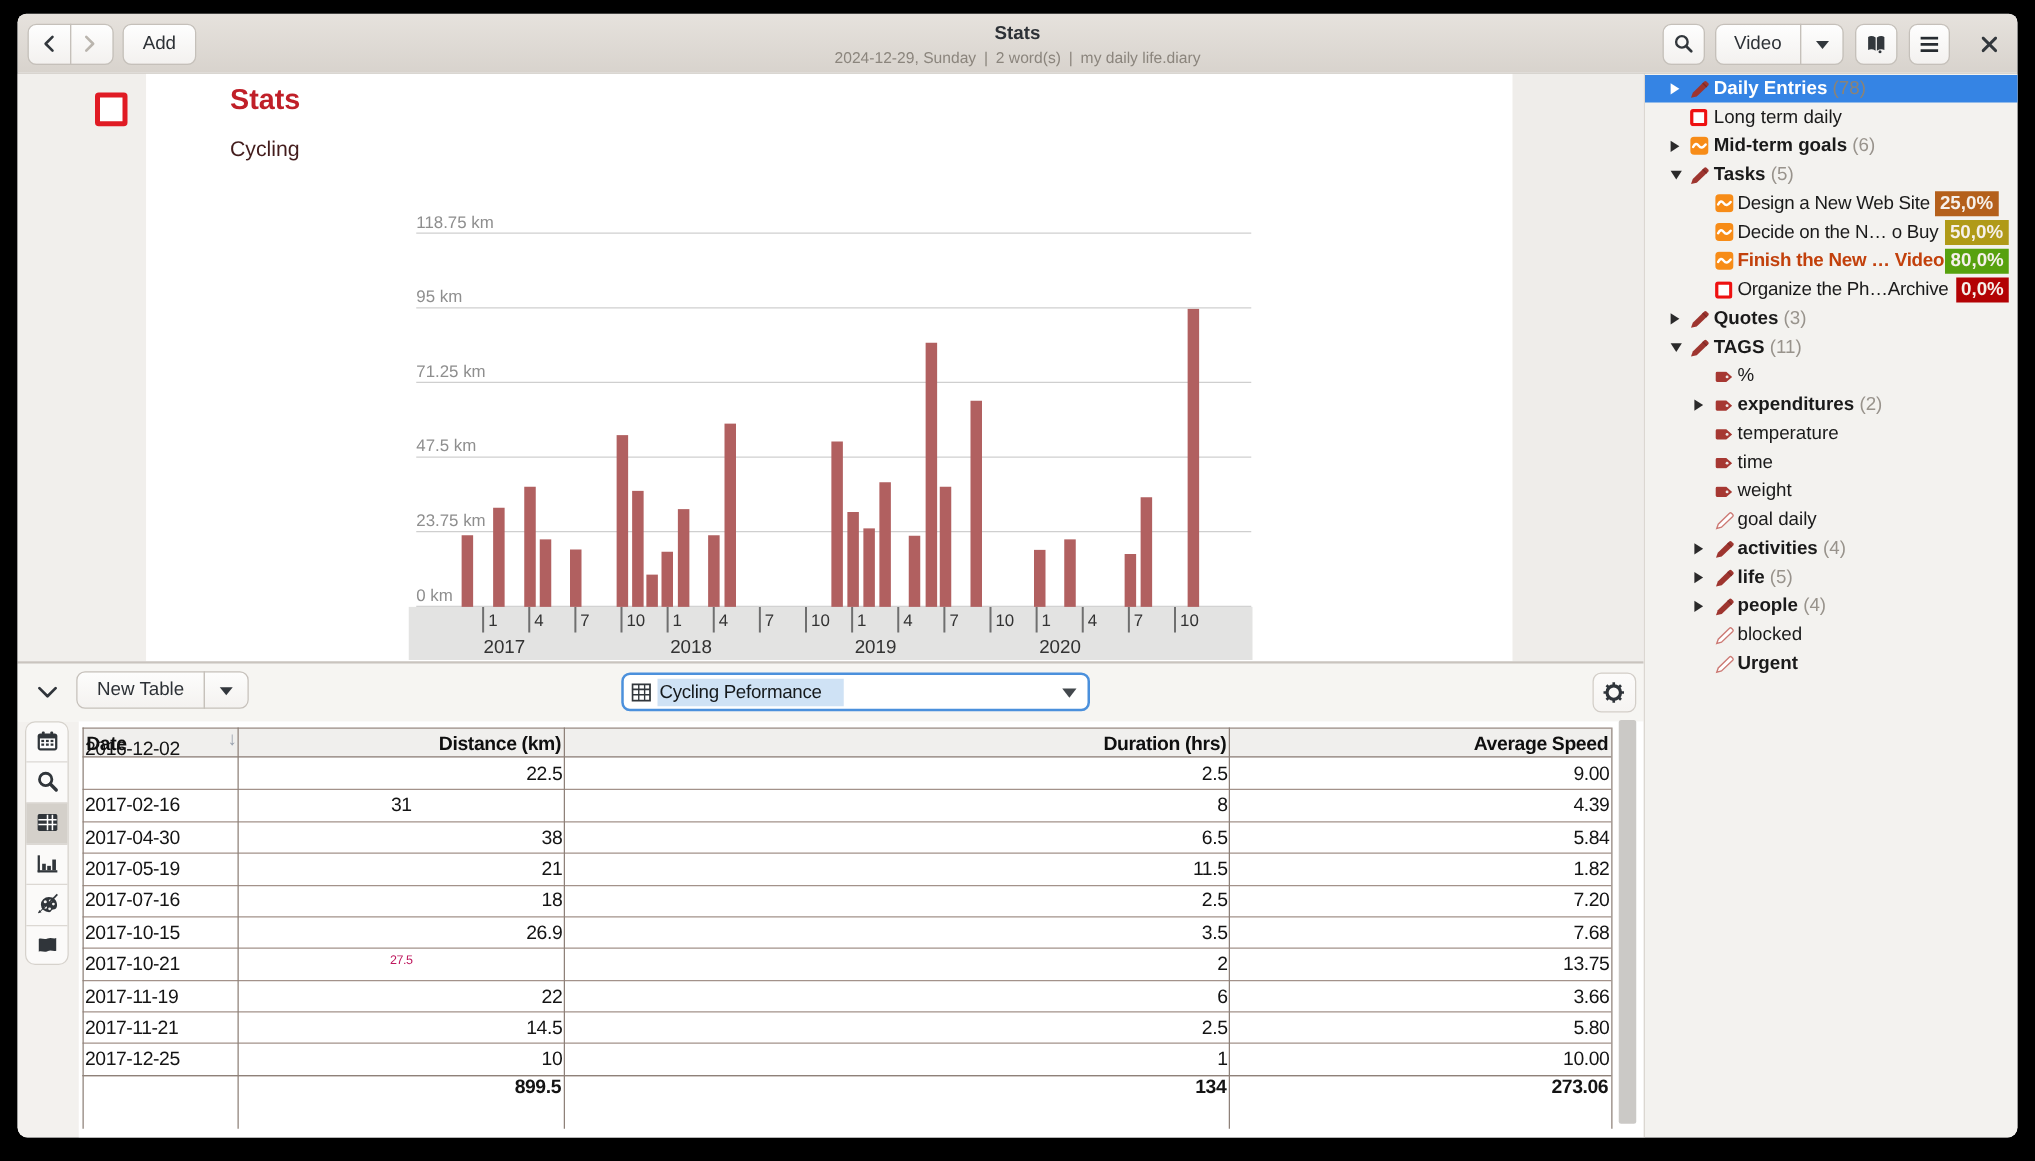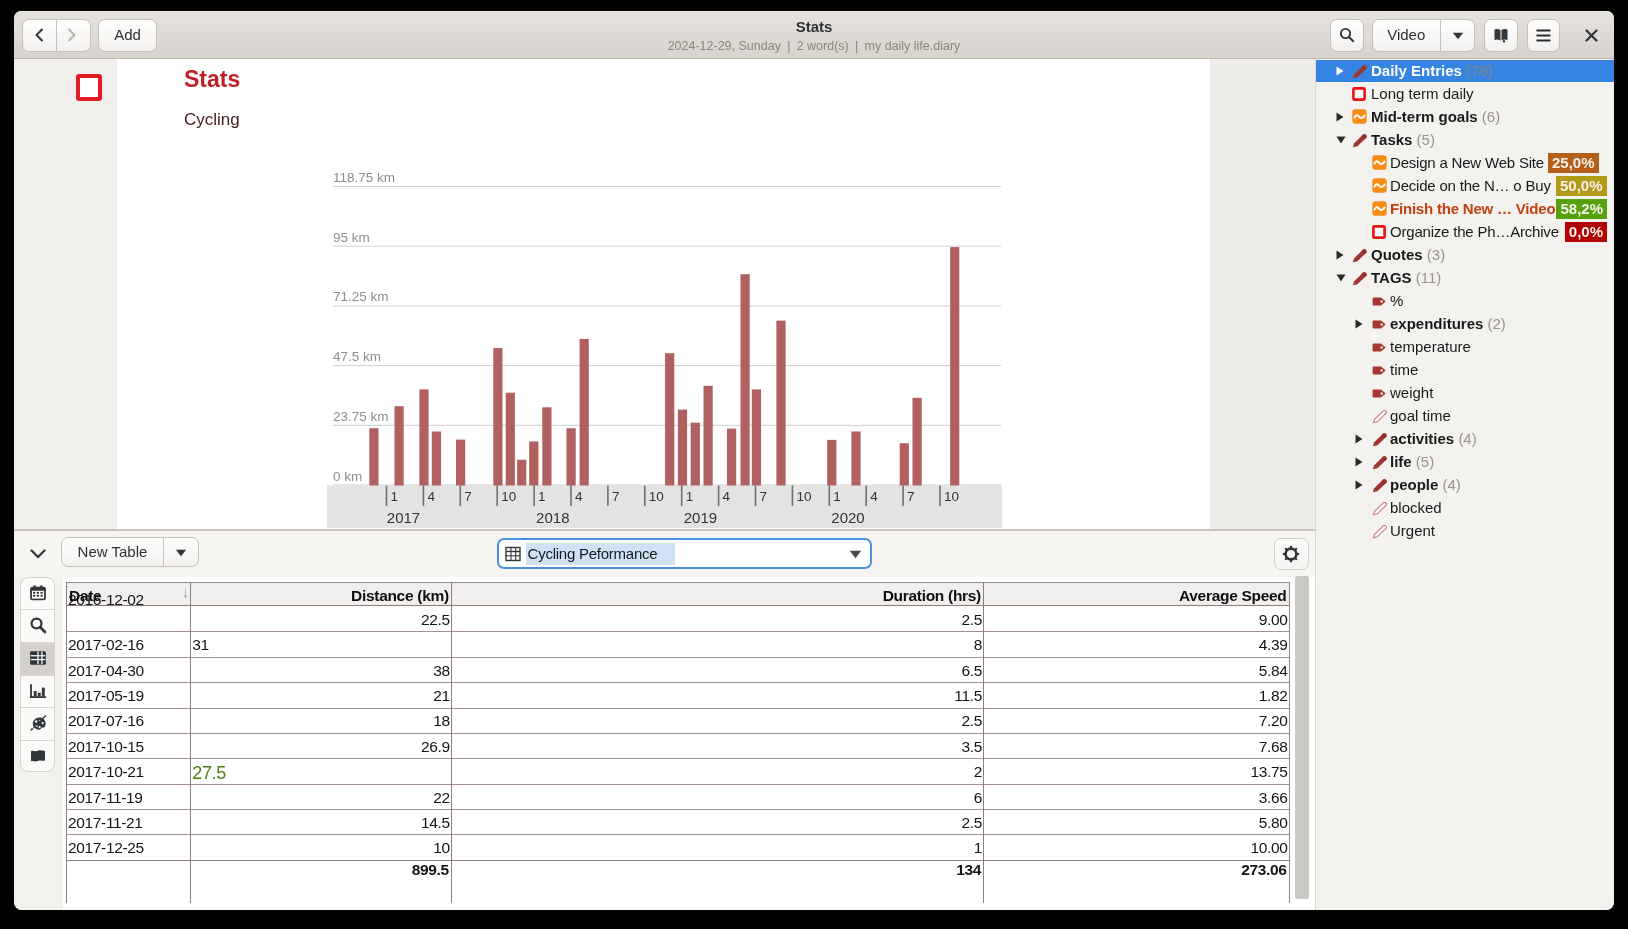--- a/index.html
+++ b/index.html
@@ -195,21 +195,21 @@
 <div style="position:absolute;left:176.3px;top:575.8000000000001px;width:260.5px;padding:0 2px 0 3px;box-sizing:border-box;font-weight:bold;font-size:15.5px;letter-spacing:-0.3px;color:#0f0f0f;text-align:right;">Distance (km)</div>
 <div style="position:absolute;left:436.8px;top:575.8000000000001px;width:532.2px;padding:0 2px 16px 3px;box-sizing:border-box;font-weight:bold;font-size:15.5px;letter-spacing:-0.3px;color:#0f0f0f;text-align:right;">Duration (hrs)</div>
 <div style="position:absolute;left:969px;top:575.8000000000001px;width:305.5px;padding:0 2px 0 3px;box-sizing:border-box;font-weight:bold;font-size:15.5px;letter-spacing:-0.3px;color:#0f0f0f;text-align:right;">Average Speed</div>
 <div style="position:absolute;left:168px;top:571.5px;font-size:15px;color:#98a0ac">↓</div>
 <div style="position:absolute;left:52px;top:580px;width:124.30000000000001px;padding:0 1px 0 2px;box-sizing:border-box;font-size:15.5px;letter-spacing:-0.35px;color:#141414;text-align:left;">2016-12-02</div>
 <div style="position:absolute;left:176.3px;top:600.0px;width:260.5px;padding:0 1px 0 2px;box-sizing:border-box;font-size:15.5px;letter-spacing:-0.35px;color:#141414;text-align:right;">22.5</div>
 <div style="position:absolute;left:436.8px;top:600.0px;width:532.2px;padding:0 1px 0 2px;box-sizing:border-box;font-size:15.5px;letter-spacing:-0.35px;color:#141414;text-align:right;">2.5</div>
 <div style="position:absolute;left:969px;top:600.0px;width:305.5px;padding:0 1px 0 2px;box-sizing:border-box;font-size:15.5px;letter-spacing:-0.35px;color:#141414;text-align:right;">9.00</div>
 <div style="position:absolute;left:52px;top:620.4px;width:1222.5px;height:1px;background:#a3928a"></div>
 <div style="position:absolute;left:52px;top:625.37px;width:124.30000000000001px;padding:0 1px 0 2px;box-sizing:border-box;font-size:15.5px;letter-spacing:-0.35px;color:#141414;text-align:left;">2017-02-16</div>
-<div style="position:absolute;left:176.3px;top:625.37px;width:260.5px;padding:0 1px 0 2px;box-sizing:border-box;font-size:15.5px;letter-spacing:-0.35px;color:#141414;text-align:left;">31</div>
+<div style="position:absolute;left:176.3px;top:625.37px;width:260.5px;padding:0 1px 0 2px;box-sizing:border-box;font-size:15.5px;letter-spacing:-0.35px;color:#141414;text-align:center;">31</div>
 <div style="position:absolute;left:436.8px;top:625.37px;width:532.2px;padding:0 1px 0 2px;box-sizing:border-box;font-size:15.5px;letter-spacing:-0.35px;color:#141414;text-align:right;">8</div>
 <div style="position:absolute;left:969px;top:625.37px;width:305.5px;padding:0 1px 0 2px;box-sizing:border-box;font-size:15.5px;letter-spacing:-0.35px;color:#141414;text-align:right;">4.39</div>
 <div style="position:absolute;left:52px;top:645.7px;width:1222.5px;height:1px;background:#a3928a"></div>
 <div style="position:absolute;left:52px;top:650.74px;width:124.30000000000001px;padding:0 1px 0 2px;box-sizing:border-box;font-size:15.5px;letter-spacing:-0.35px;color:#141414;text-align:left;">2017-04-30</div>
 <div style="position:absolute;left:176.3px;top:650.74px;width:260.5px;padding:0 1px 0 2px;box-sizing:border-box;font-size:15.5px;letter-spacing:-0.35px;color:#141414;text-align:right;">38</div>
 <div style="position:absolute;left:436.8px;top:650.74px;width:532.2px;padding:0 1px 0 2px;box-sizing:border-box;font-size:15.5px;letter-spacing:-0.35px;color:#141414;text-align:right;">6.5</div>
 <div style="position:absolute;left:969px;top:650.74px;width:305.5px;padding:0 1px 0 2px;box-sizing:border-box;font-size:15.5px;letter-spacing:-0.35px;color:#141414;text-align:right;">5.84</div>
 <div style="position:absolute;left:52px;top:671.1px;width:1222.5px;height:1px;background:#a3928a"></div>
 <div style="position:absolute;left:52px;top:676.11px;width:124.30000000000001px;padding:0 1px 0 2px;box-sizing:border-box;font-size:15.5px;letter-spacing:-0.35px;color:#141414;text-align:left;">2017-05-19</div>
 <div style="position:absolute;left:176.3px;top:676.11px;width:260.5px;padding:0 1px 0 2px;box-sizing:border-box;font-size:15.5px;letter-spacing:-0.35px;color:#141414;text-align:right;">21</div>
@@ -220,21 +220,21 @@
 <div style="position:absolute;left:176.3px;top:701.48px;width:260.5px;padding:0 1px 0 2px;box-sizing:border-box;font-size:15.5px;letter-spacing:-0.35px;color:#141414;text-align:right;">18</div>
 <div style="position:absolute;left:436.8px;top:701.48px;width:532.2px;padding:0 1px 0 2px;box-sizing:border-box;font-size:15.5px;letter-spacing:-0.35px;color:#141414;text-align:right;">2.5</div>
 <div style="position:absolute;left:969px;top:701.48px;width:305.5px;padding:0 1px 0 2px;box-sizing:border-box;font-size:15.5px;letter-spacing:-0.35px;color:#141414;text-align:right;">7.20</div>
 <div style="position:absolute;left:52px;top:721.9px;width:1222.5px;height:1px;background:#a3928a"></div>
 <div style="position:absolute;left:52px;top:726.85px;width:124.30000000000001px;padding:0 1px 0 2px;box-sizing:border-box;font-size:15.5px;letter-spacing:-0.35px;color:#141414;text-align:left;">2017-10-15</div>
 <div style="position:absolute;left:176.3px;top:726.85px;width:260.5px;padding:0 1px 0 2px;box-sizing:border-box;font-size:15.5px;letter-spacing:-0.35px;color:#141414;text-align:right;">26.9</div>
 <div style="position:absolute;left:436.8px;top:726.85px;width:532.2px;padding:0 1px 0 2px;box-sizing:border-box;font-size:15.5px;letter-spacing:-0.35px;color:#141414;text-align:right;">3.5</div>
 <div style="position:absolute;left:969px;top:726.85px;width:305.5px;padding:0 1px 0 2px;box-sizing:border-box;font-size:15.5px;letter-spacing:-0.35px;color:#141414;text-align:right;">7.68</div>
 <div style="position:absolute;left:52px;top:747.2px;width:1222.5px;height:1px;background:#a3928a"></div>
 <div style="position:absolute;left:52px;top:752.22px;width:124.30000000000001px;padding:0 1px 0 2px;box-sizing:border-box;font-size:15.5px;letter-spacing:-0.35px;color:#141414;text-align:left;">2017-10-21</div>
-<div style="position:absolute;left:176.3px;top:752.22px;width:260.5px;padding:0 1px 0 2px;box-sizing:border-box;font-size:18px;letter-spacing:-0.35px;color:#4d7c0f;text-align:left;">27.5</div>
+<div style="position:absolute;left:176.3px;top:752.22px;width:260.5px;padding:0 1px 0 2px;box-sizing:border-box;font-size:10px;letter-spacing:-0.35px;color:#be185d;text-align:center;">27.5</div>
 <div style="position:absolute;left:436.8px;top:752.22px;width:532.2px;padding:0 1px 0 2px;box-sizing:border-box;font-size:15.5px;letter-spacing:-0.35px;color:#141414;text-align:right;">2</div>
 <div style="position:absolute;left:969px;top:752.22px;width:305.5px;padding:0 1px 0 2px;box-sizing:border-box;font-size:15.5px;letter-spacing:-0.35px;color:#141414;text-align:right;">13.75</div>
 <div style="position:absolute;left:52px;top:772.6px;width:1222.5px;height:1px;background:#a3928a"></div>
 <div style="position:absolute;left:52px;top:777.59px;width:124.30000000000001px;padding:0 1px 0 2px;box-sizing:border-box;font-size:15.5px;letter-spacing:-0.35px;color:#141414;text-align:left;">2017-11-19</div>
 <div style="position:absolute;left:176.3px;top:777.59px;width:260.5px;padding:0 1px 0 2px;box-sizing:border-box;font-size:15.5px;letter-spacing:-0.35px;color:#141414;text-align:right;">22</div>
 <div style="position:absolute;left:436.8px;top:777.59px;width:532.2px;padding:0 1px 0 2px;box-sizing:border-box;font-size:15.5px;letter-spacing:-0.35px;color:#141414;text-align:right;">6</div>
 <div style="position:absolute;left:969px;top:777.59px;width:305.5px;padding:0 1px 0 2px;box-sizing:border-box;font-size:15.5px;letter-spacing:-0.35px;color:#141414;text-align:right;">3.66</div>
 <div style="position:absolute;left:52px;top:798.0px;width:1222.5px;height:1px;background:#a3928a"></div>
 <div style="position:absolute;left:52px;top:802.96px;width:124.30000000000001px;padding:0 1px 0 2px;box-sizing:border-box;font-size:15.5px;letter-spacing:-0.35px;color:#141414;text-align:left;">2017-11-21</div>
 <div style="position:absolute;left:176.3px;top:802.96px;width:260.5px;padding:0 1px 0 2px;box-sizing:border-box;font-size:15.5px;letter-spacing:-0.35px;color:#141414;text-align:right;">14.5</div>
@@ -298,21 +298,21 @@
           <rect x="0.3" y="0.3" width="14.4" height="14.4" rx="3" fill="#f78c17"></rect>
           <path d="M2.5,8.6 C4,5.6 5.4,5.6 7,7.6 C8.6,9.6 10.2,9.6 12.5,6.6" stroke="#fff" stroke-width="2" fill="none" stroke-linecap="round"></path>
         </svg></div>
 <div style="position:absolute;left:74px;top:118.0px;font-size:15px;font-weight:normal;color:#1a1a1a;white-space:nowrap;letter-spacing:-0.2px;">Decide on the N… o Buy</div>
 <div style="position:absolute;top:116.7px;left:220.5px;width:70px;text-align:right"><span style="display:inline-block;background:#b09a18;color:#f6f0ea;font-size:15px;font-weight:bold;padding:0.5px 4px;line-height:19.5px">50,0%</span></div>
 <div style="position:absolute;left:55.5px;top:142.0px;line-height:0"><svg width="15" height="15" viewBox="0 0 15 15">
           <rect x="0.3" y="0.3" width="14.4" height="14.4" rx="3" fill="#f78c17"></rect>
           <path d="M2.5,8.6 C4,5.6 5.4,5.6 7,7.6 C8.6,9.6 10.2,9.6 12.5,6.6" stroke="#fff" stroke-width="2" fill="none" stroke-linecap="round"></path>
         </svg></div>
 <div style="position:absolute;left:74px;top:141.0px;font-size:15px;font-weight:bold;color:#c2410c;white-space:nowrap;letter-spacing:-0.2px;">Finish the New …  Video</div>
-<div style="position:absolute;top:139.7px;left:221px;width:70px;text-align:right"><span style="display:inline-block;background:#57a10e;color:#f6f0ea;font-size:15px;font-weight:bold;padding:0.5px 4px;line-height:19.5px">58,2%</span></div>
+<div style="position:absolute;top:139.7px;left:221px;width:70px;text-align:right"><span style="display:inline-block;background:#57a10e;color:#f6f0ea;font-size:15px;font-weight:bold;padding:0.5px 4px;line-height:19.5px">80,0%</span></div>
 <div style="position:absolute;left:55.5px;top:165.5px;line-height:0"><svg width="14" height="14" viewBox="0 0 14 14">
           <rect x="1.4" y="1.4" width="11.2" height="11.2" fill="#fff" stroke="#ee1111" stroke-width="2.6" rx="1"></rect>
         </svg></div>
 <div style="position:absolute;left:74px;top:164.0px;font-size:15px;font-weight:normal;color:#1a1a1a;white-space:nowrap;letter-spacing:-0.2px;">Organize the Ph…Archive</div>
 <div style="position:absolute;top:162.7px;left:221px;width:70px;text-align:right"><span style="display:inline-block;background:#b30204;color:#f6f0ea;font-size:15px;font-weight:bold;padding:0.5px 4px;line-height:19.5px">0,0%</span></div>
 <div style="position:absolute;left:19.5px;top:190.5px;line-height:0"><svg width="8" height="10" viewBox="0 0 8 10">
           <path d="M0.5,0.5 L7.5,5 L0.5,9.5 Z" fill="#2a2a2a"></path>
         </svg></div>
 <div style="position:absolute;left:36px;top:188.5px;line-height:0"><svg width="16" height="15" viewBox="0 0 16 15">
           <path d="M0.8,14.2 L2.2,10.2 L11.4,1.2 A1.3,1.3 0 0 1 13.2,1.2 L14.6,2.6 A1.3,1.3 0 0 1 14.6,4.4 L5.4,13.2 Z" fill="#9e352f"></path>
@@ -351,21 +351,21 @@
         </svg></div>
 <div style="position:absolute;left:74px;top:302.0px;font-size:15px;font-weight:normal;color:#1a1a1a;white-space:nowrap;">time</div>
 <div style="position:absolute;left:55.5px;top:329.5px;line-height:0"><svg width="15" height="9" viewBox="0 0 16 10">
           <path d="M1.5,0.5 h8.2 l5.2,4.5 l-5.2,4.5 h-8.2 a1.2,1.2 0 0 1 -1.2,-1.2 v-6.6 a1.2,1.2 0 0 1 1.2,-1.2 z" fill="#a63832"></path>
           <circle cx="10.4" cy="5" r="1.3" fill="#efe9e8"></circle>
         </svg></div>
 <div style="position:absolute;left:74px;top:325.0px;font-size:15px;font-weight:normal;color:#1a1a1a;white-space:nowrap;">weight</div>
 <div style="position:absolute;left:55.5px;top:349.5px;line-height:0"><svg width="16" height="15" viewBox="0 0 16 15">
           <path d="M1.4,13.8 L2.6,10.4 L11.6,1.6 A1.2,1.2 0 0 1 13.2,1.6 L14.2,2.6 A1.2,1.2 0 0 1 14.2,4.2 L5.2,12.8 Z" fill="#fff" stroke="#cc7a74" stroke-width="1.1"></path>
         </svg></div>
-<div style="position:absolute;left:74px;top:348.0px;font-size:15px;font-weight:normal;color:#1a1a1a;white-space:nowrap;">goal time</div>
+<div style="position:absolute;left:74px;top:348.0px;font-size:15px;font-weight:normal;color:#1a1a1a;white-space:nowrap;">goal daily</div>
 <div style="position:absolute;left:38.5px;top:374.5px;line-height:0"><svg width="8" height="10" viewBox="0 0 8 10">
           <path d="M0.5,0.5 L7.5,5 L0.5,9.5 Z" fill="#2a2a2a"></path>
         </svg></div>
 <div style="position:absolute;left:55.5px;top:372.5px;line-height:0"><svg width="16" height="15" viewBox="0 0 16 15">
           <path d="M0.8,14.2 L2.2,10.2 L11.4,1.2 A1.3,1.3 0 0 1 13.2,1.2 L14.6,2.6 A1.3,1.3 0 0 1 14.6,4.4 L5.4,13.2 Z" fill="#9e352f"></path>
           <path d="M10.2,2.4 L13.4,5.6" stroke="#7c2a26" stroke-width="1.1" fill="none"></path>
         </svg></div>
 <div style="position:absolute;left:74px;top:371.0px;font-size:15px;font-weight:bold;color:#1a1a1a;white-space:nowrap;">activities <span style="font-weight:normal;color:#98938c">(4)</span></div>
 <div style="position:absolute;left:38.5px;top:397.5px;line-height:0"><svg width="8" height="10" viewBox="0 0 8 10">
           <path d="M0.5,0.5 L7.5,5 L0.5,9.5 Z" fill="#2a2a2a"></path>
@@ -383,21 +383,21 @@
           <path d="M10.2,2.4 L13.4,5.6" stroke="#7c2a26" stroke-width="1.1" fill="none"></path>
         </svg></div>
 <div style="position:absolute;left:74px;top:417.0px;font-size:15px;font-weight:bold;color:#1a1a1a;white-space:nowrap;">people <span style="font-weight:normal;color:#98938c">(4)</span></div>
 <div style="position:absolute;left:55.5px;top:441.5px;line-height:0"><svg width="16" height="15" viewBox="0 0 16 15">
           <path d="M1.4,13.8 L2.6,10.4 L11.6,1.6 A1.2,1.2 0 0 1 13.2,1.6 L14.2,2.6 A1.2,1.2 0 0 1 14.2,4.2 L5.2,12.8 Z" fill="#fff" stroke="#cc7a74" stroke-width="1.1"></path>
         </svg></div>
 <div style="position:absolute;left:74px;top:440.0px;font-size:15px;font-weight:normal;color:#1a1a1a;white-space:nowrap;">blocked</div>
 <div style="position:absolute;left:55.5px;top:464.5px;line-height:0"><svg width="16" height="15" viewBox="0 0 16 15">
           <path d="M1.4,13.8 L2.6,10.4 L11.6,1.6 A1.2,1.2 0 0 1 13.2,1.6 L14.2,2.6 A1.2,1.2 0 0 1 14.2,4.2 L5.2,12.8 Z" fill="#fff" stroke="#cc7a74" stroke-width="1.1"></path>
         </svg></div>
-<div style="position:absolute;left:74px;top:463.0px;font-size:15px;font-weight:normal;color:#1a1a1a;white-space:nowrap;">Urgent</div>
+<div style="position:absolute;left:74px;top:463.0px;font-size:15px;font-weight:bold;color:#1a1a1a;white-space:nowrap;">Urgent</div>
   </div>
   <div style="position:absolute;left:0;top:0;width:1600px;height:48px;background:linear-gradient(#e6e2dd,#d8d3cd);border-bottom:1px solid #bcb6ae;box-sizing:border-box;border-radius:7px 7px 0 0"></div>
 <div style="position:absolute;top:7.5px;height:33px;background:linear-gradient(#fefefe,#f3f1ef);border:1px solid #c5c0ba;box-sizing:border-box;left:8px;width:35px;border-radius:7px 0 0 7px"></div>
 <div style="position:absolute;top:7.5px;height:33px;background:linear-gradient(#fefefe,#f3f1ef);border:1px solid #c5c0ba;box-sizing:border-box;left:42px;width:35px;border-radius:0 7px 7px 0"></div>
 <svg width="10" height="14" viewBox="0 0 10 14" style="position:absolute;left:20px;top:17px">
       <path d="M8,1.5 L2.5,7 L8,12.5" stroke="#32373c" stroke-width="2.1" fill="none" stroke-linecap="round" stroke-linejoin="round"></path>
     </svg>
 <svg width="10" height="14" viewBox="0 0 10 14" style="position:absolute;left:53px;top:17px">
       <path d="M2,1.5 L7.5,7 L2,12.5" stroke="#bab5ae" stroke-width="2.1" fill="none" stroke-linecap="round" stroke-linejoin="round"></path>
     </svg>

